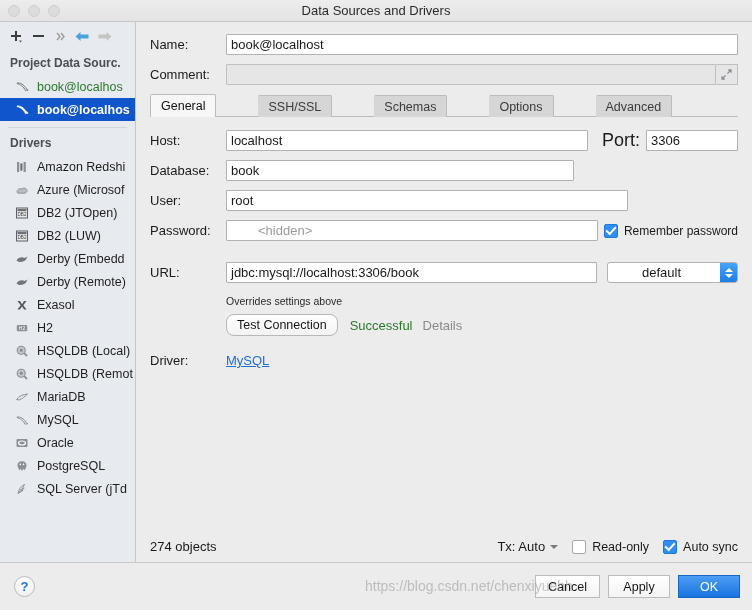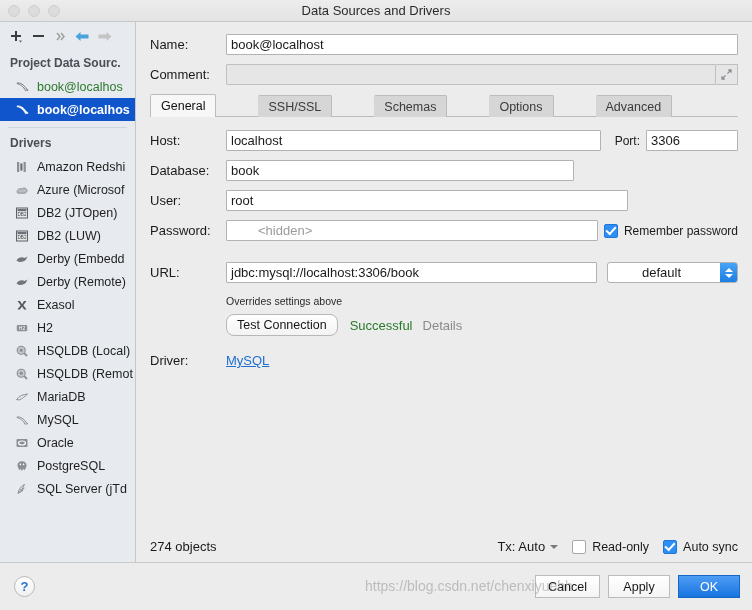--- a/index.html
+++ b/index.html
@@ -132,21 +132,21 @@
     align-self: flex-end;
   }
   #tab-panel {
     border-top: 1px solid #bcbcbc;
     margin-top: -1px;
     padding-top: 13px;
   }
 
   
   #port-wrap { display: flex; align-items: center; margin-left: 14px; flex: 0 0 auto; }
-  #port-lab { font-size: 12px; color: #1a1a1a; margin-right: 6px; }
+  #port-lab { font-size: 18px; color: #1a1a1a; margin-right: 6px; }
   #port-input { width: 92px; flex: 0 0 92px; }
 
   
   .cbx {
     width: 14px; height: 14px; flex: 0 0 14px;
     border-radius: 2px;
     border: 1px solid #a8a8a8; background: #ffffff;
     display: flex; align-items: center; justify-content: center;
   }
   .cbx.checked { background: #2f8ef4; border-color: #2076d6; }

